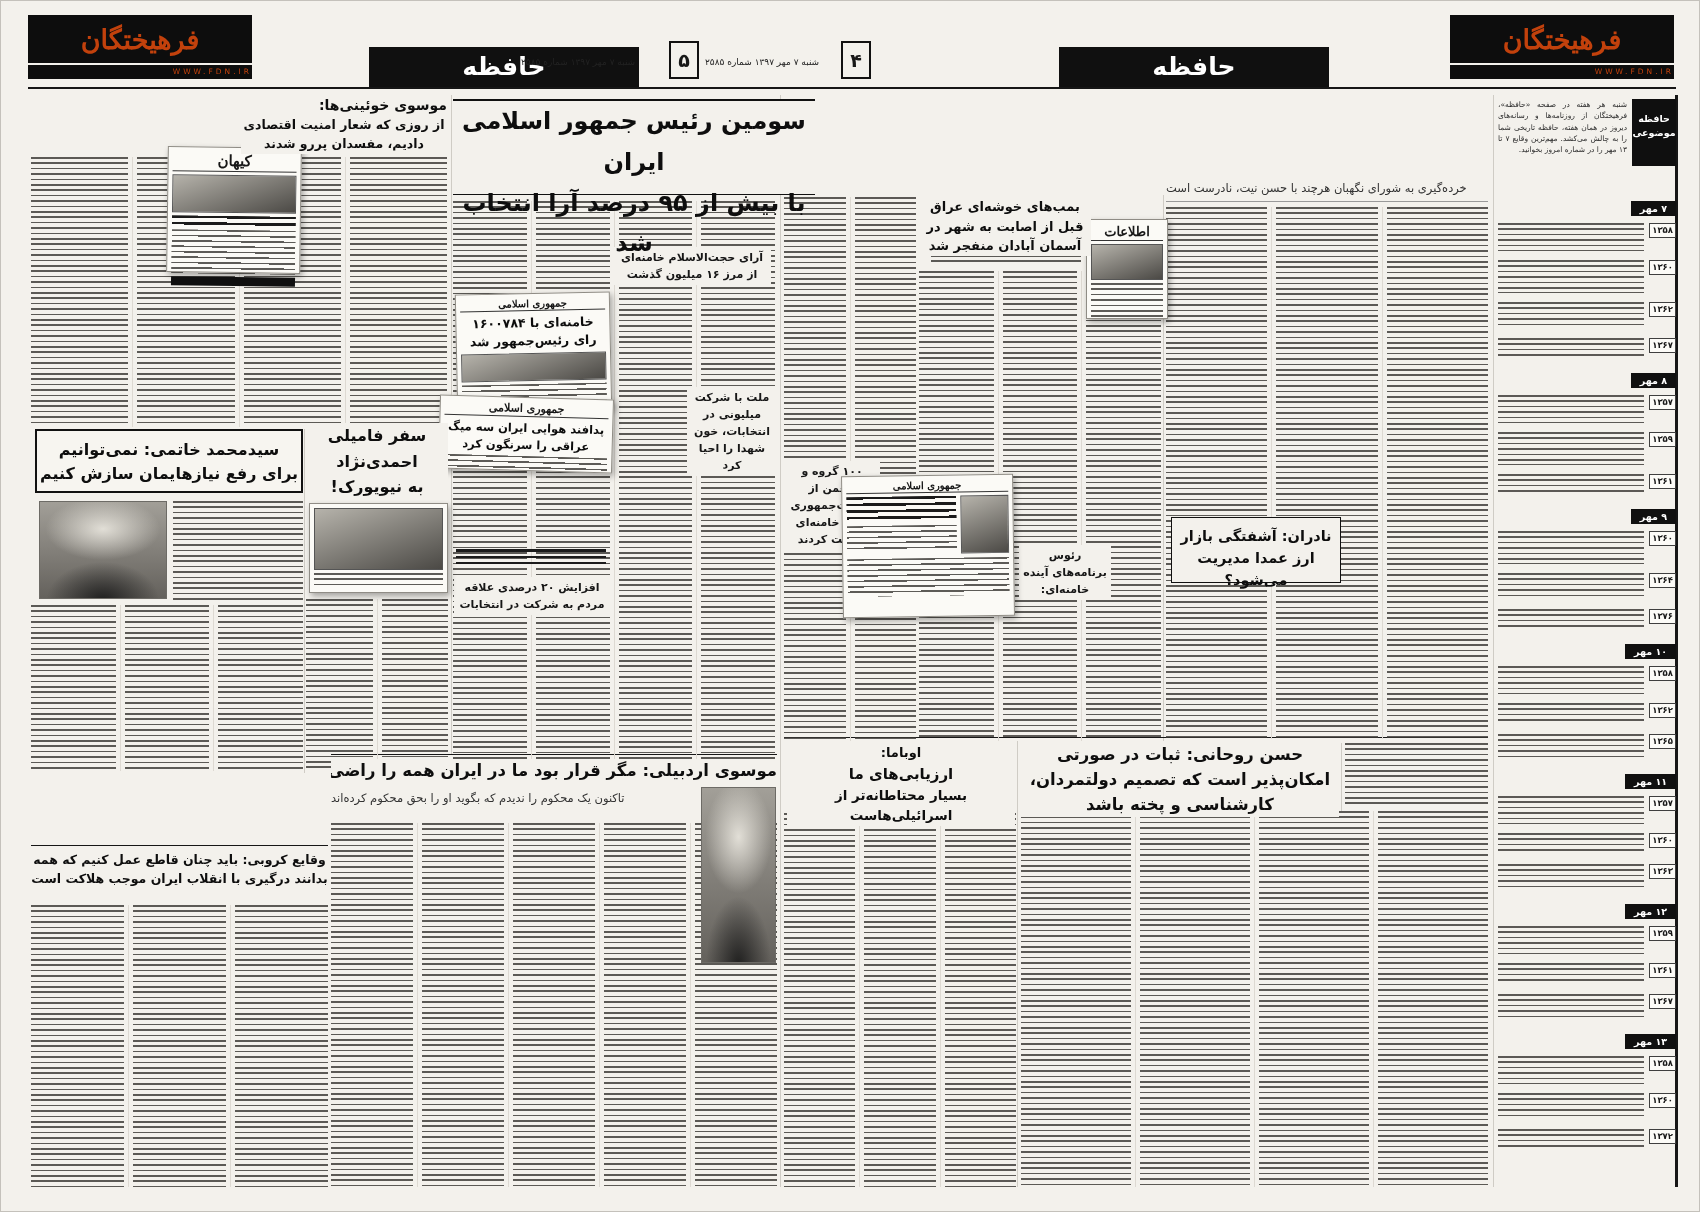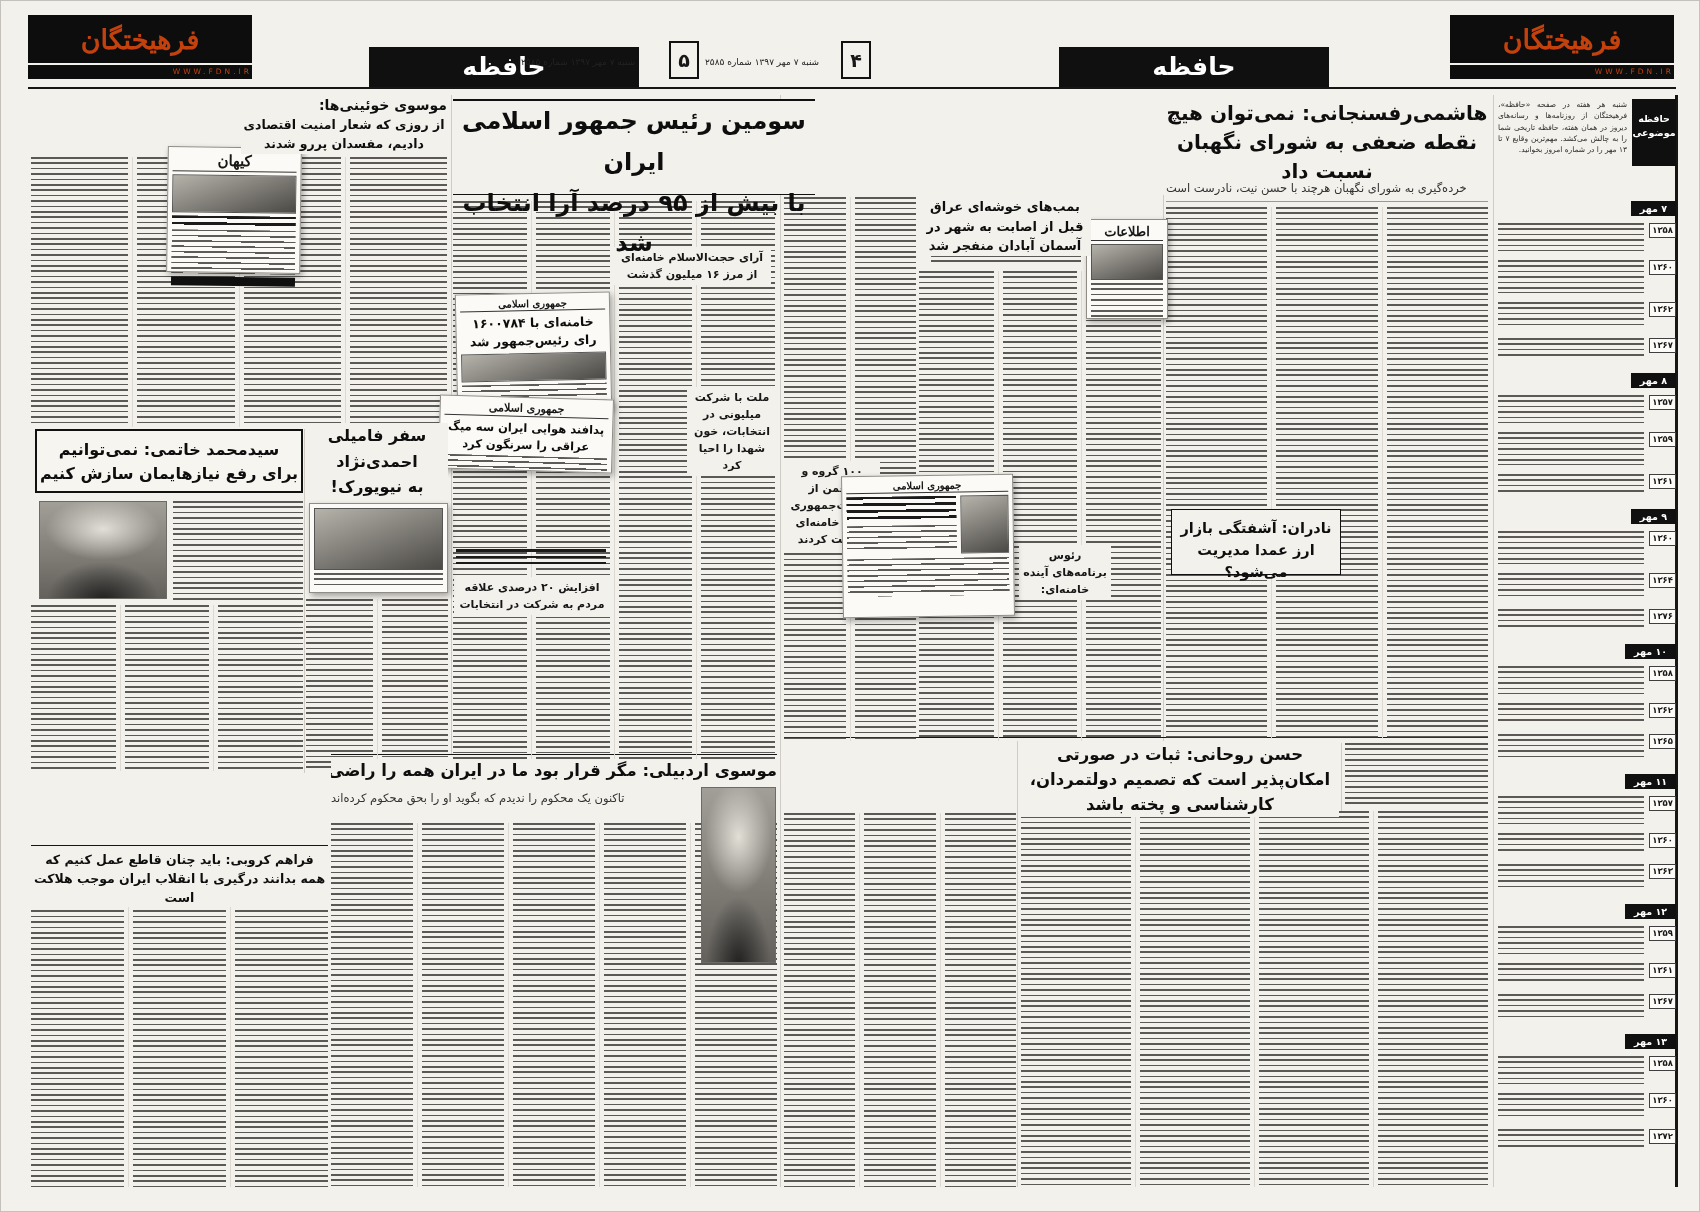--- a/index.html
+++ b/index.html
@@ -57,21 +57,21 @@
     background-color:#8a8781;
   }
   .clip{
     position:absolute;background:#fbfaf6;border:1px solid #8f8c85;
     box-shadow:2px 3px 6px rgba(0,0,0,.33);padding:4px;box-sizing:border-box;
   }
   .clip .cmast{font-family:"DejaVu Serif",serif;font-weight:bold;text-align:center;border-bottom:1px solid #333;padding-bottom:1px;margin-bottom:3px;}
   .clip .chead{font-weight:bold;text-align:center;line-height:1.45;color:#0d0d0d;}
   .cphoto{border:1px solid #555;background:linear-gradient(160deg,#b6b3ab,#4b4945);}
   .framebox{border:2.5px solid #111;background:#f7f5f0;}
-  .framebox2{border:1.5px solid #111;background:#f3f1ec;}
+  .framebox2{border:1.5px solid #111;background:#f3f1ec;margin-top:8px;}
   
   .tl-intro{display:flex;gap:5px;}
   .tl-label{width:44px;height:54px;background:#0f0f0f;color:#fff;font-size:9.5px;font-weight:bold;text-align:center;padding-top:13px;line-height:1.5;flex:none;}
   .tl-introtext{font-size:7.5px;line-height:1.5;color:#2c2c2c;text-align:justify;}
   .tl-badge{display:inline-block;background:#101010;color:#fff;font-size:9.5px;font-weight:bold;padding:2px 9px;margin:4px 0 7px;}
   .tl-entry{display:flex;gap:5px;margin-bottom:9px;align-items:flex-start;}
   .tl-year{border:1px solid #3f3f3f;font-size:8.5px;font-weight:bold;line-height:13px;padding:0 2px;background:#fcfbf7;flex:none;}
   .tl-text{flex:1;}
 </style>
 </head>
@@ -230,31 +230,35 @@
 
   <div class="abs head" style="left:305px;top:422px;width:142px;font-size:16px;line-height:1.6;background:#f3f1ec;">
     <div>سفر فامیلی</div>
     <div>احمدی‌نژاد</div>
     <div>به نیویورک!</div>
   </div>
 
   <div class="abs head" style="left:330px;top:758px;width:446px;font-size:16.5px;white-space:nowrap;overflow:hidden;background:#f3f1ec;">موسوی اردبیلی: مگر قرار بود ما در ایران همه را راضی کنیم؟</div>
   <div class="abs sub" style="left:330px;top:790px;width:446px;font-size:11.5px;">تاکنون یک محکوم را ندیدم که بگوید او را بحق محکوم کرده‌اند</div>
 
-  <div class="abs head" style="left:30px;top:850px;width:297px;font-size:12.5px;background:#f3f1ec;">فراهم کروبی: باید چنان قاطع عمل کنیم که همه بدانند درگیری با انقلاب ایران موجب هلاکت است</div>
-
-  <div class="abs head" style="left:1165px;top:98px;width:322px;font-size:20px;line-height:1.45;background:#f3f1ec;">هاشمی‌رفسنجانی: نمی‌توان هیچ نقطه ضعفی به شورای نگهبان نسبت داد</div>
+  <div class="abs head" style="left:30px;top:850px;width:297px;font-size:12.5px;background:#f3f1ec;">وقایع کروبی: باید چنان قاطع عمل کنیم که همه بدانند درگیری با انقلاب ایران موجب هلاکت است</div>
+
   <div class="abs sub" style="left:1165px;top:180px;width:322px;font-size:11.5px;">خرده‌گیری به شورای نگهبان هرچند با حسن نیت، نادرست است</div>
 
   <div class="abs head" style="left:918px;top:196px;width:172px;font-size:13px;background:#f3f1ec;">بمب‌های خوشه‌ای عراق قبل از اصابت به شهر در آسمان آبادان منفجر شد</div>
 
   <div class="abs head framebox2" style="left:1170px;top:508px;width:170px;height:66px;font-size:14.5px;padding:8px 6px;">نادران: آشفتگی بازار ارز عمدا مدیریت می‌شود؟</div>
 
   <div class="abs head" style="left:1020px;top:742px;width:318px;font-size:16.5px;background:#f3f1ec;">حسن روحانی: ثبات در صورتی امکان‌پذیر است که تصمیم دولتمردان، کارشناسی و پخته باشد</div>
 
+  <div class="abs head" style="left:786px;top:742px;width:228px;background:#f3f1ec;">
+    <div style="font-size:13px;">اوباما:</div>
+    <div style="font-size:15px;">ارزیابی‌های ما</div>
+    <div style="font-size:13.5px;">بسیار محتاطانه‌تر از اسرائیلی‌هاست</div>
+  </div>
 
 
   <div class="abs mast" style="left:27px;top:14px;width:224px;height:64px;">
     <div class="brand">فرهیختگان</div>
     <div class="gap"></div>
     <div class="site">WWW.FDN.IR</div>
   </div>
   <div class="abs mast" style="left:1449px;top:14px;width:224px;height:64px;">
     <div class="brand">فرهیختگان</div>
     <div class="gap"></div>

